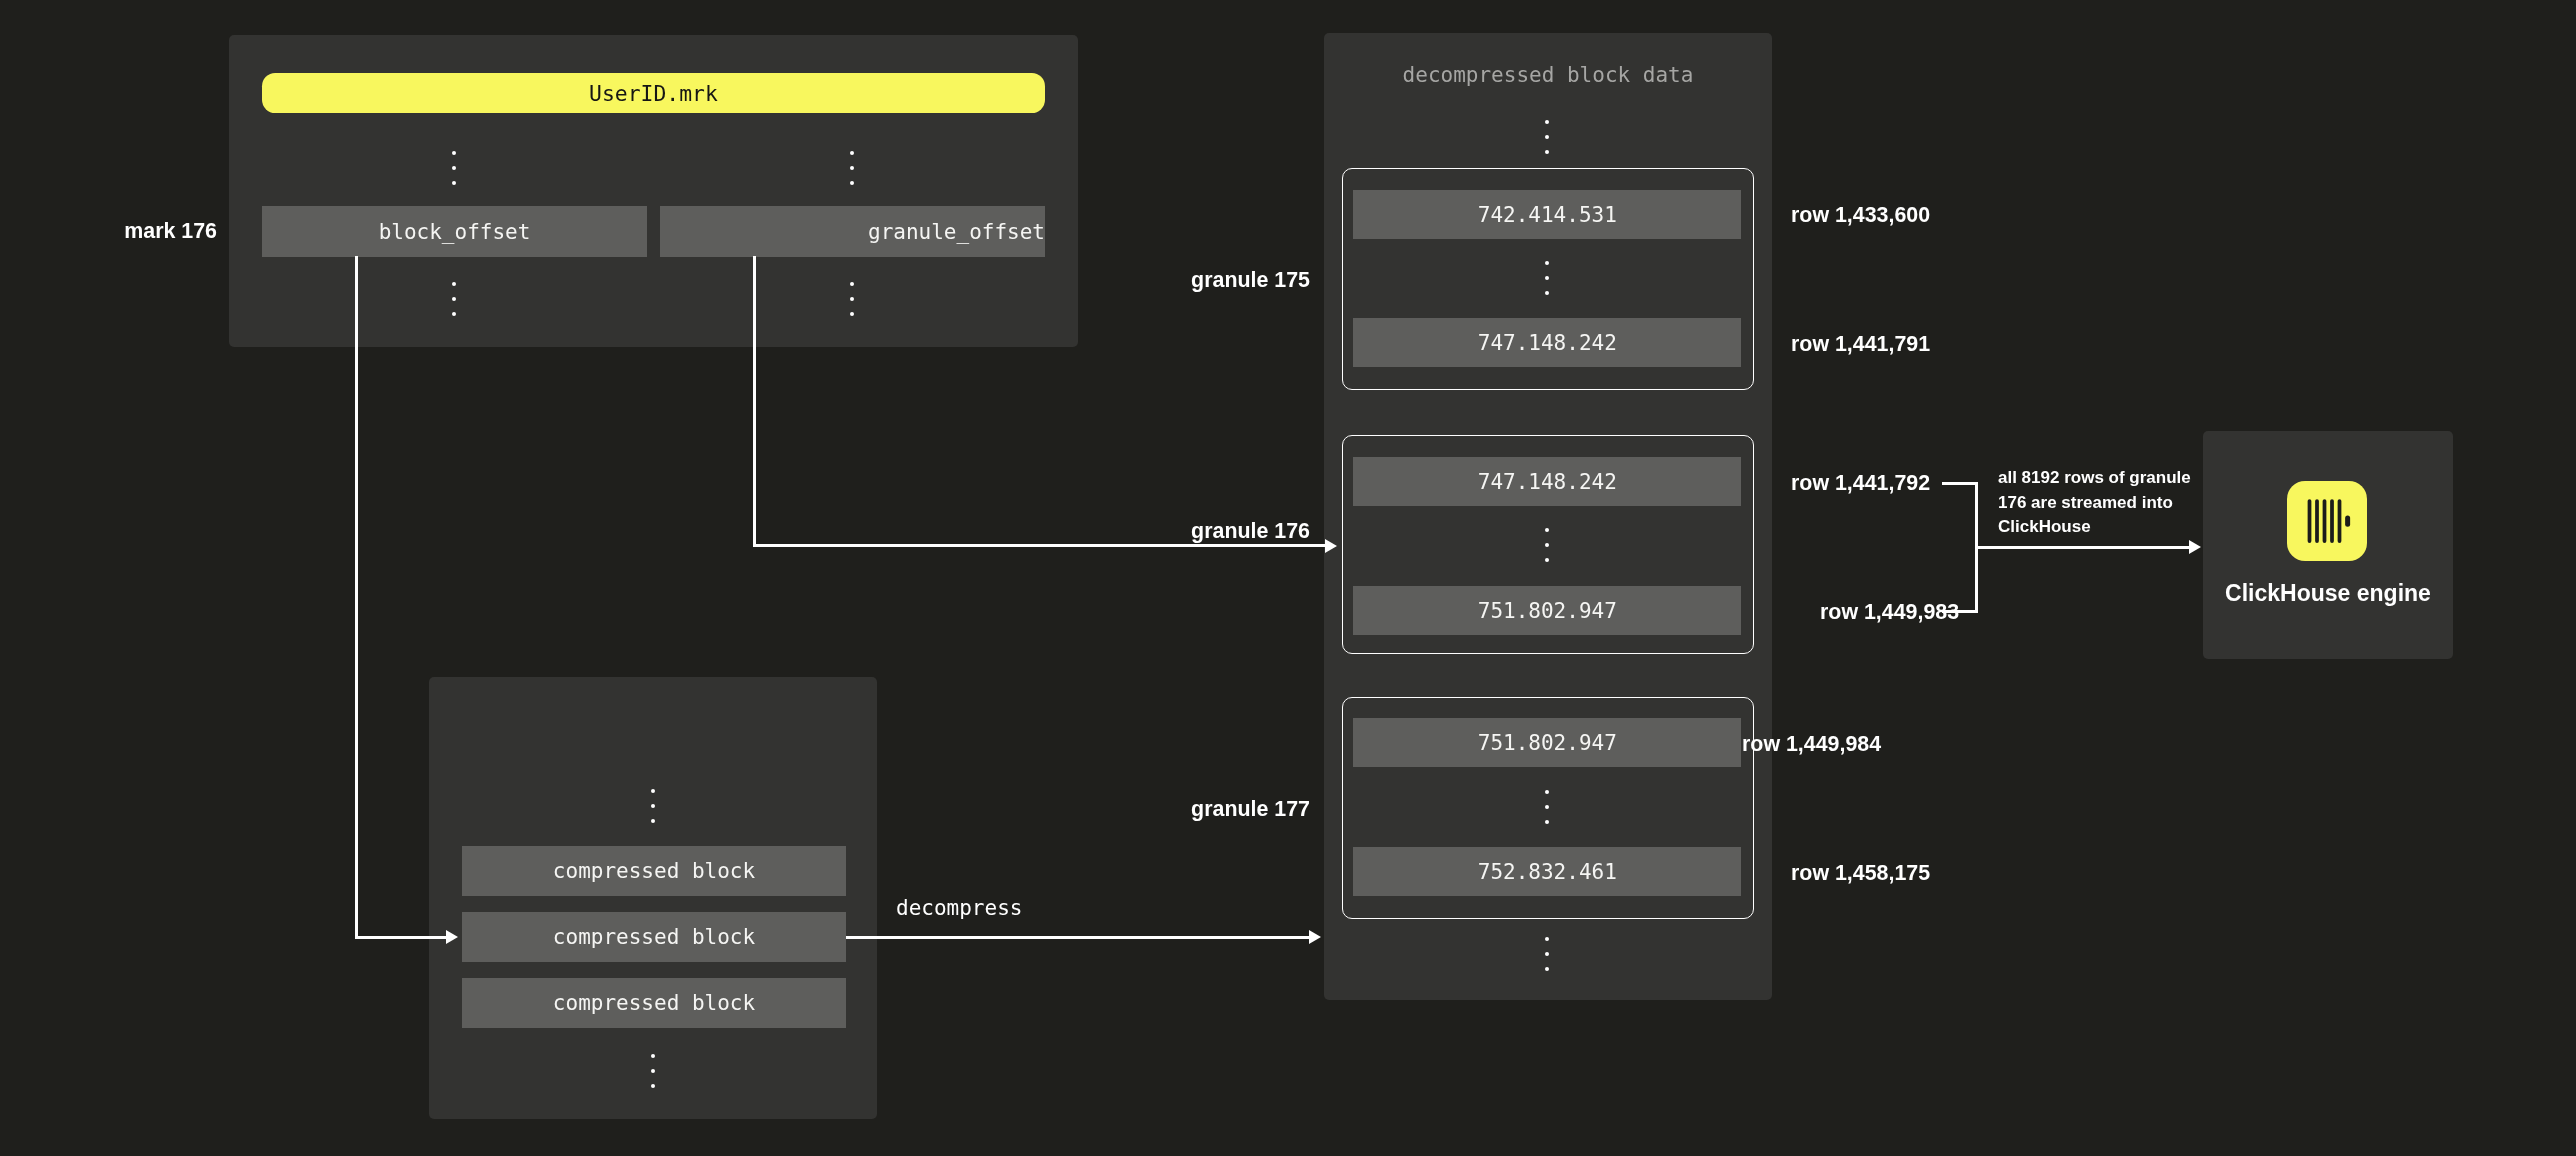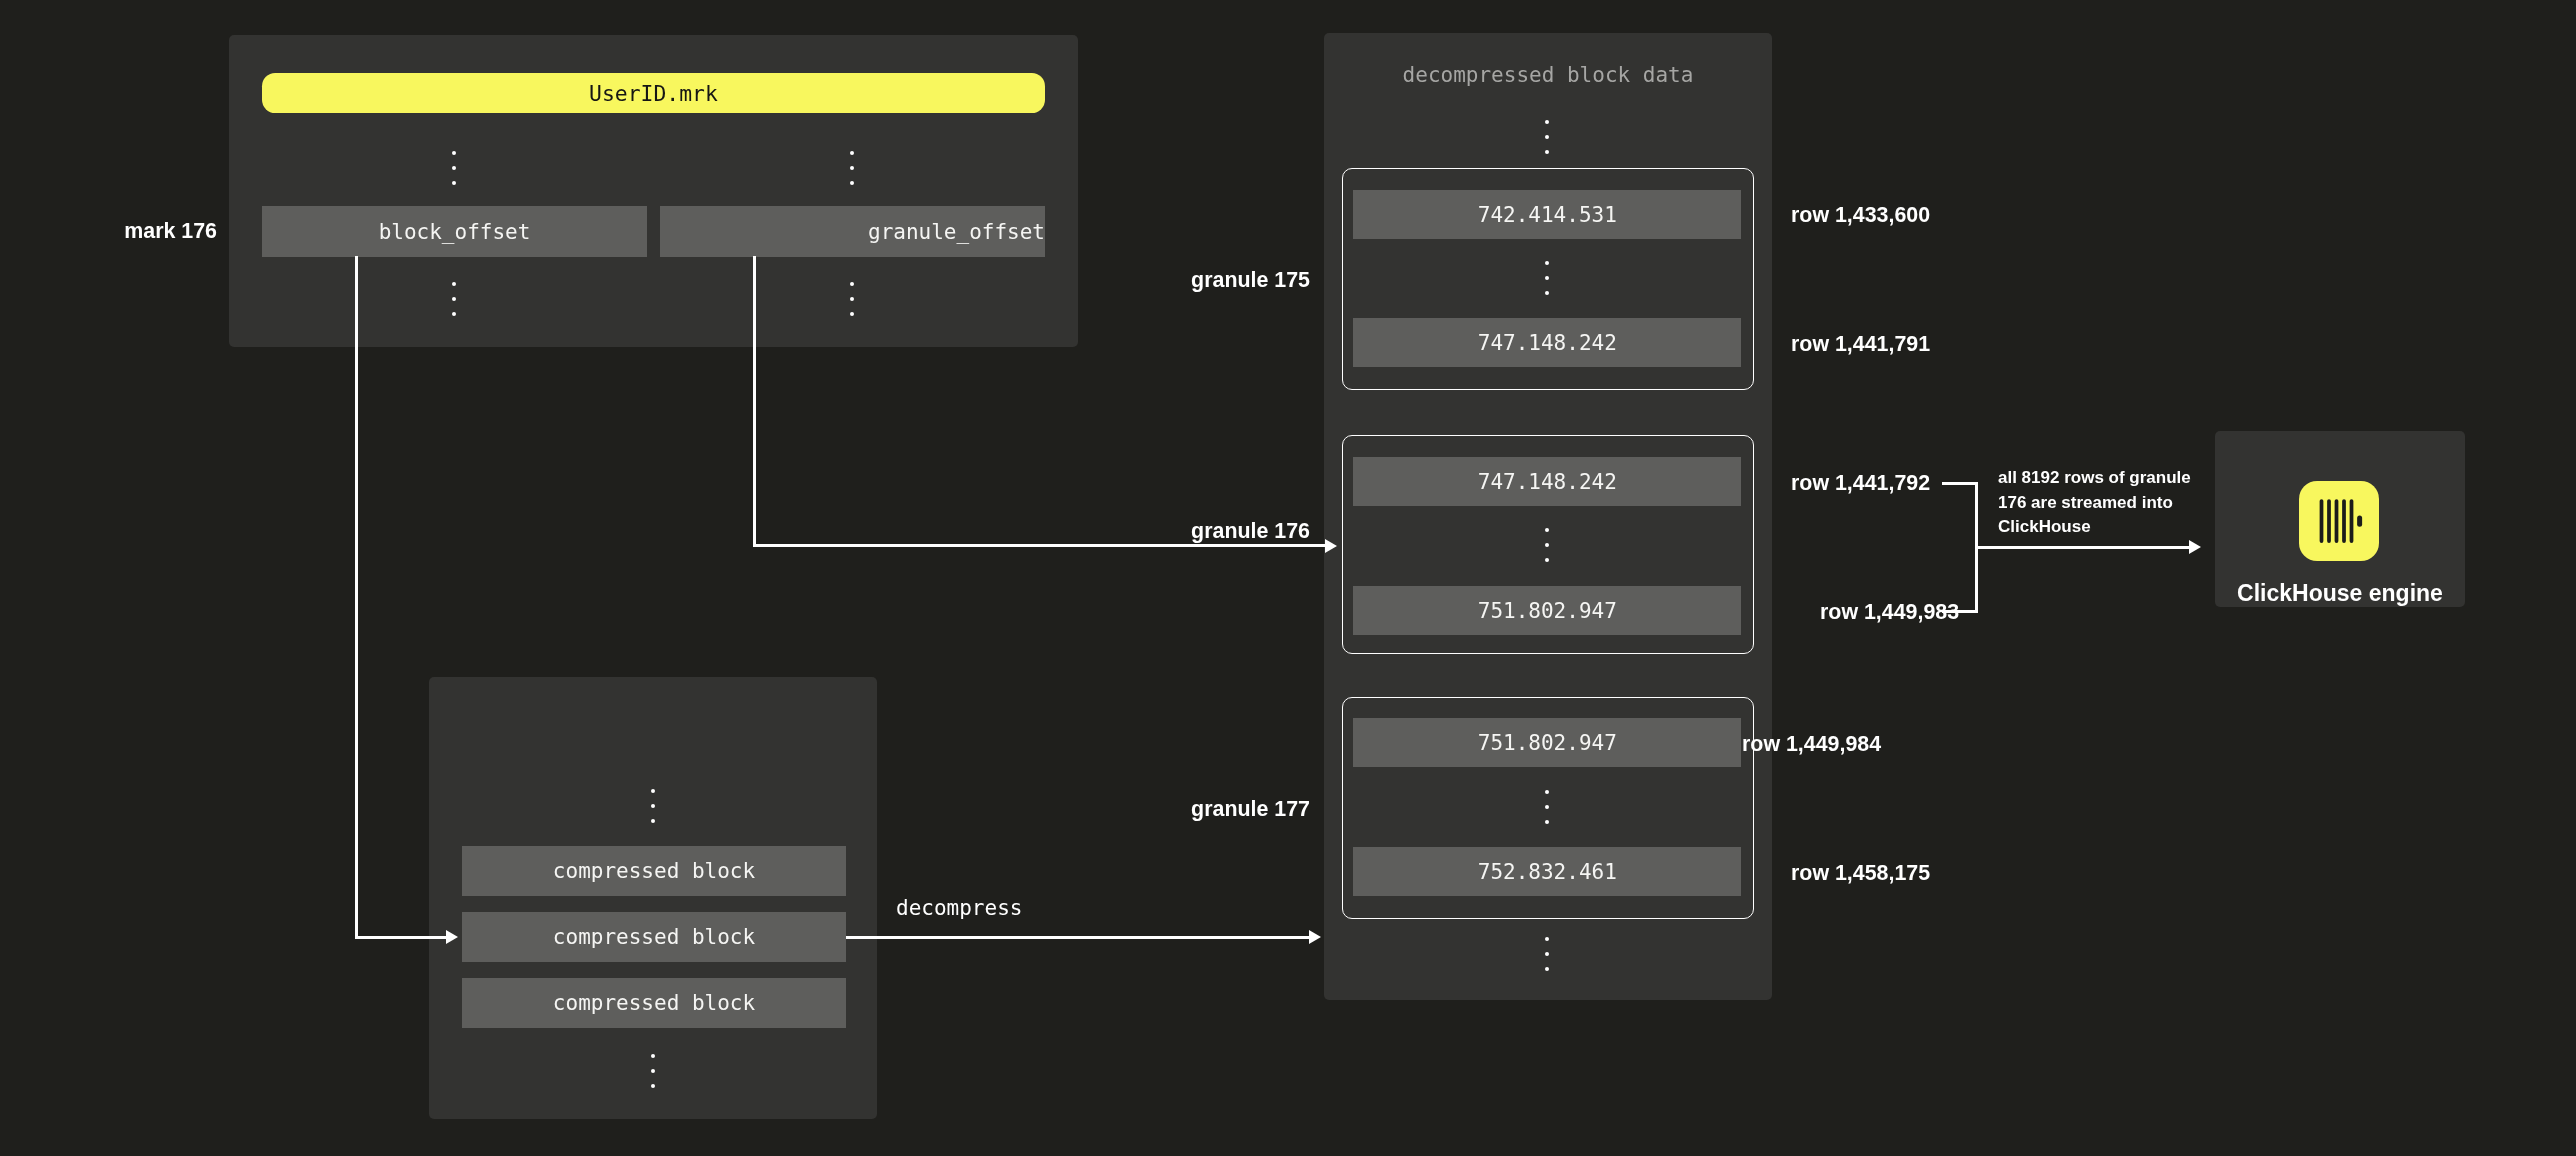--- a/index.html
+++ b/index.html
@@ -113,21 +113,21 @@
   <div class="lbl right" style="left:1059px;top:517px;width:251px;">granule 176</div>
   <div class="lbl right" style="left:1059px;top:795px;width:251px;">granule 177</div>
 
   <div class="lbl" style="left:1791px;top:201px;">row 1,433,600</div>
   <div class="lbl" style="left:1791px;top:330px;">row 1,441,791</div>
   <div class="lbl" style="left:1791px;top:469px;">row 1,441,792</div>
   <div class="lbl" style="left:1820px;top:598px;">row 1,449,983</div>
   <div class="lbl" style="left:1742px;top:730px;">row 1,449,984</div>
   <div class="lbl" style="left:1791px;top:859px;">row 1,458,175</div>
 
-  <div class="panel" style="left:2203px;top:431px;width:250px;height:176px;margin-left:12px;">
+  <div class="panel" style="left:2203px;top:431px;width:250px;height:228px;">
     <div class="logo-sq" style="left:84px;top:50px;width:80px;height:80px;">
       <svg width="80" height="80" viewBox="0 0 128 128">
         <rect x="33" y="29" width="6" height="70" rx="3" fill="#1c1c1a"></rect>
         <rect x="45" y="29" width="6" height="70" rx="3" fill="#1c1c1a"></rect>
         <rect x="57" y="29" width="6" height="70" rx="3" fill="#1c1c1a"></rect>
         <rect x="69" y="29" width="6" height="70" rx="3" fill="#1c1c1a"></rect>
         <rect x="81" y="29" width="6" height="70" rx="3" fill="#1c1c1a"></rect>
         <rect x="93" y="55" width="8" height="18" rx="4" fill="#1c1c1a"></rect>
       </svg>
     </div>

